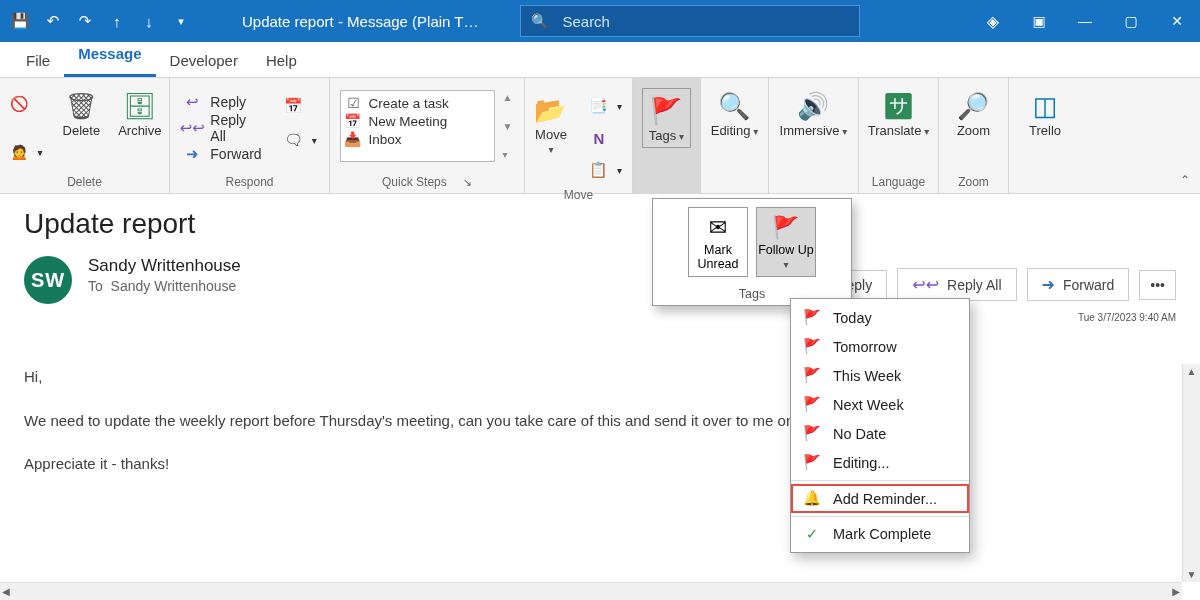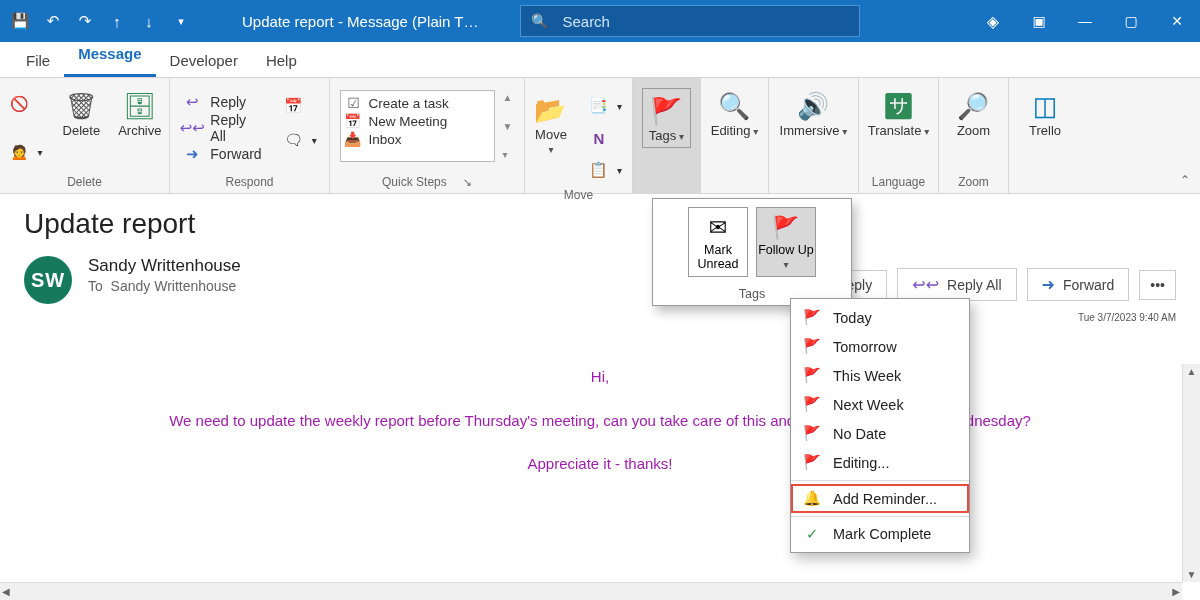--- a/index.html
+++ b/index.html
@@ -45,21 +45,21 @@
   .msgtitle { font-size: 28px; color:#222; font-weight: normal; margin-bottom: 16px;}
   .fromrow { display:flex; align-items:flex-start; gap:16px; position:relative;}
   .avatar { width:48px; height:48px; border-radius:50%; background:#147a5a; color:#fff; display:flex; align-items:center; justify-content:center; font-size:20px; font-weight:600; letter-spacing:1px;}
   .fromtxt .name { font-size:17px; color:#222; }
   .fromtxt .to { font-size:14px; color:#666; margin-top:2px;}
   .actions { position:absolute; right:24px; top:268px; display:flex; gap:10px; align-items:center;}
   .actbtn { border:1px solid #ccc; padding:6px 14px; display:flex; align-items:center; gap:8px; font-size:14px; color:#444; background:#fff;}
   .actbtn .aicon{ color:#7a4fc7; font-size:16px;}
   .actbtn .aicon.fwd{ color:#3a6fc7;}
   .datetxt { position:absolute; right:24px; top:312px; font-size:10px; color:#555;}
-  .body { padding: 60px 24px 0 24px; font-size:15px; color:#a21caf; line-height:1.7;text-align:center;}
+  .body { padding: 60px 24px 0 24px; font-size:15px; color:#404040; line-height:1.7;}
   .body p{ margin-bottom:18px;}
 
   
   .tagspop { position:absolute; left:652px; top:198px; width:200px; background:#fff; border:1px solid #9a9a9a; box-shadow:4px 6px 10px rgba(0,0,0,.25); padding:6px 0 2px;}
   .tagspop .row{ display:flex; justify-content:center; gap:8px; padding:2px 8px 6px;}
   .tagspop .tbtn{ display:flex; flex-direction:column; align-items:center; width:60px; padding:4px 0;}
   .tagspop .tbtn .ticon{ height:32px; display:flex; align-items:center; justify-content:center; font-size:22px;}
   .tagspop .tbtn .tlabel{ font-size:12.5px; text-align:center; line-height:1.1;}
   .tagspop .tbtn.mark{ border:1px solid #999; }
   .tagspop .tbtn.follow{ background:#d8d8d8; border:1px solid #999;}

